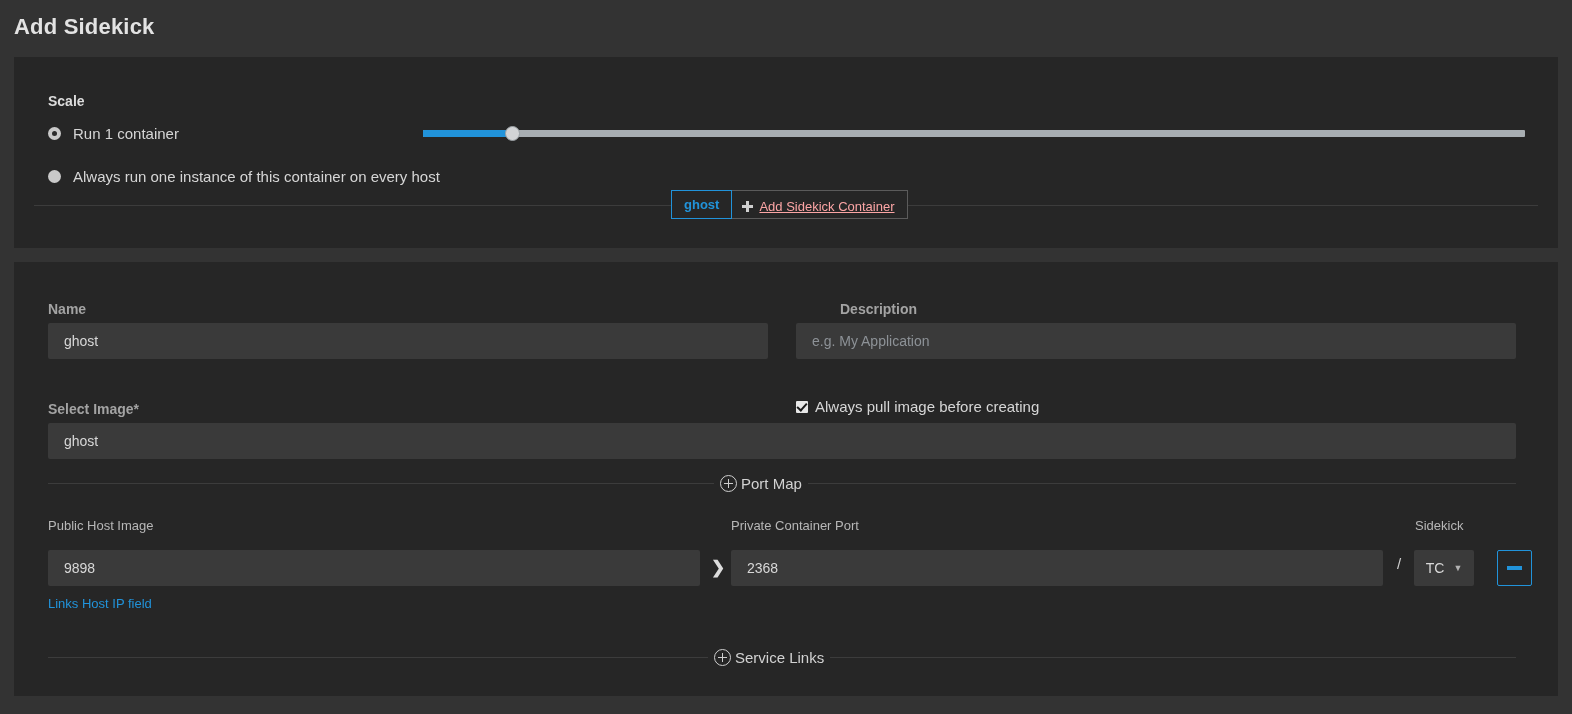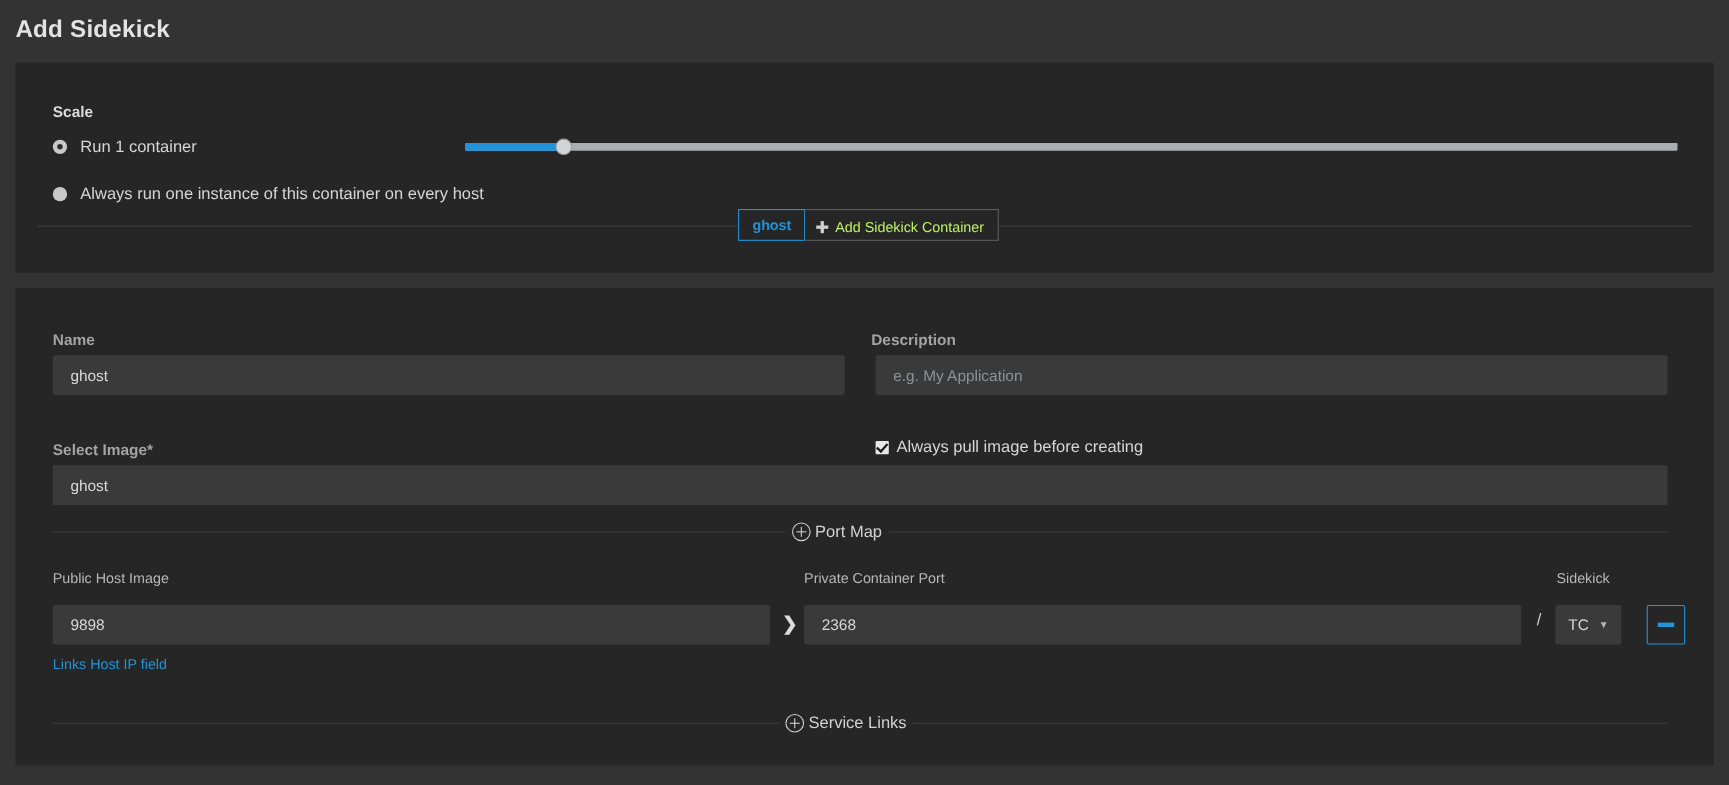--- a/index.html
+++ b/index.html
@@ -79,22 +79,23 @@
   }
   .tab {
     display: flex; align-items: center; justify-content: center;
     padding: 0 12px; font-size: 13px; cursor: pointer;
     background: #262626;
   }
   .tab.active {
     border: 1px solid #2193da; color: #2193da; font-weight: bold;
   }
   .tab.add {
-    border: 1px solid #5b5b5b; border-left: none; color: #bef264;
+    border: 1px solid #5b5b5b; border-left: none; color: #fca5a5;
     padding: 4px 12px 0 10px;
+    text-decoration: underline;
   }
   .plus-glyph {
     display: inline-block; position: relative;
     width: 11px; height: 11px; margin-right: 6px; flex: none;
   }
   .plus-glyph::before, .plus-glyph::after {
     content: ""; position: absolute; background: #cfcfcf;
   }
   .plus-glyph::before { left: 0; top: 4px; width: 11px; height: 3px; }
   .plus-glyph::after { left: 4px; top: 0; width: 3px; height: 11px; }
@@ -107,21 +108,21 @@
     position: absolute; height: 36px; background: #3a3a3a;
     border: none; border-radius: 2px;
     color: #d8d8d8; font-size: 14px;
     font-family: "Liberation Sans", sans-serif;
     padding: 0 16px; outline: none;
   }
   .text-input::placeholder { color: #8d9297; }
 
   #label-name      { left: 34px;  top: 39px; }
   #input-name      { left: 34px;  top: 61px; width: 720px; }
-  #label-desc      { left: 778px; top: 39px; }
+  #label-desc      { left: 826px; top: 39px; }
   #input-desc      { left: 782px; top: 61px; width: 720px; }
   #label-image     { left: 34px;  top: 139px; }
   #input-image     { left: 34px;  top: 161px; width: 1468px; }
 
   
   .check-row {
     position: absolute; left: 782px; top: 136px;
     display: flex; align-items: center;
   }
   .checkbox {

